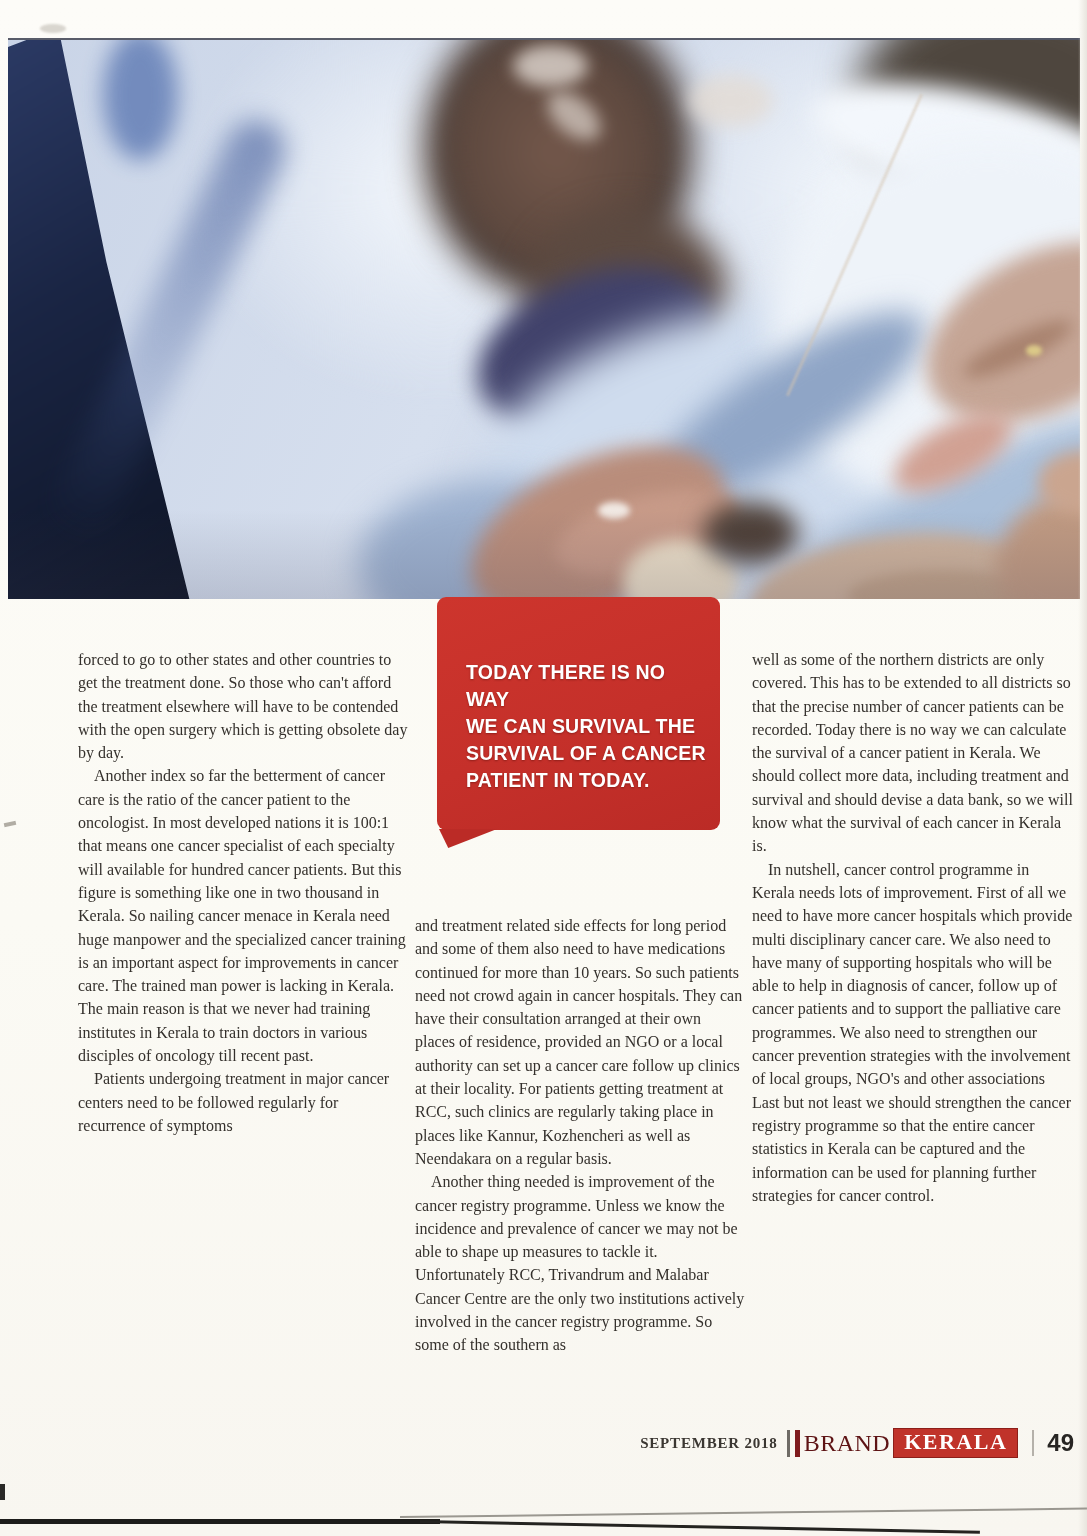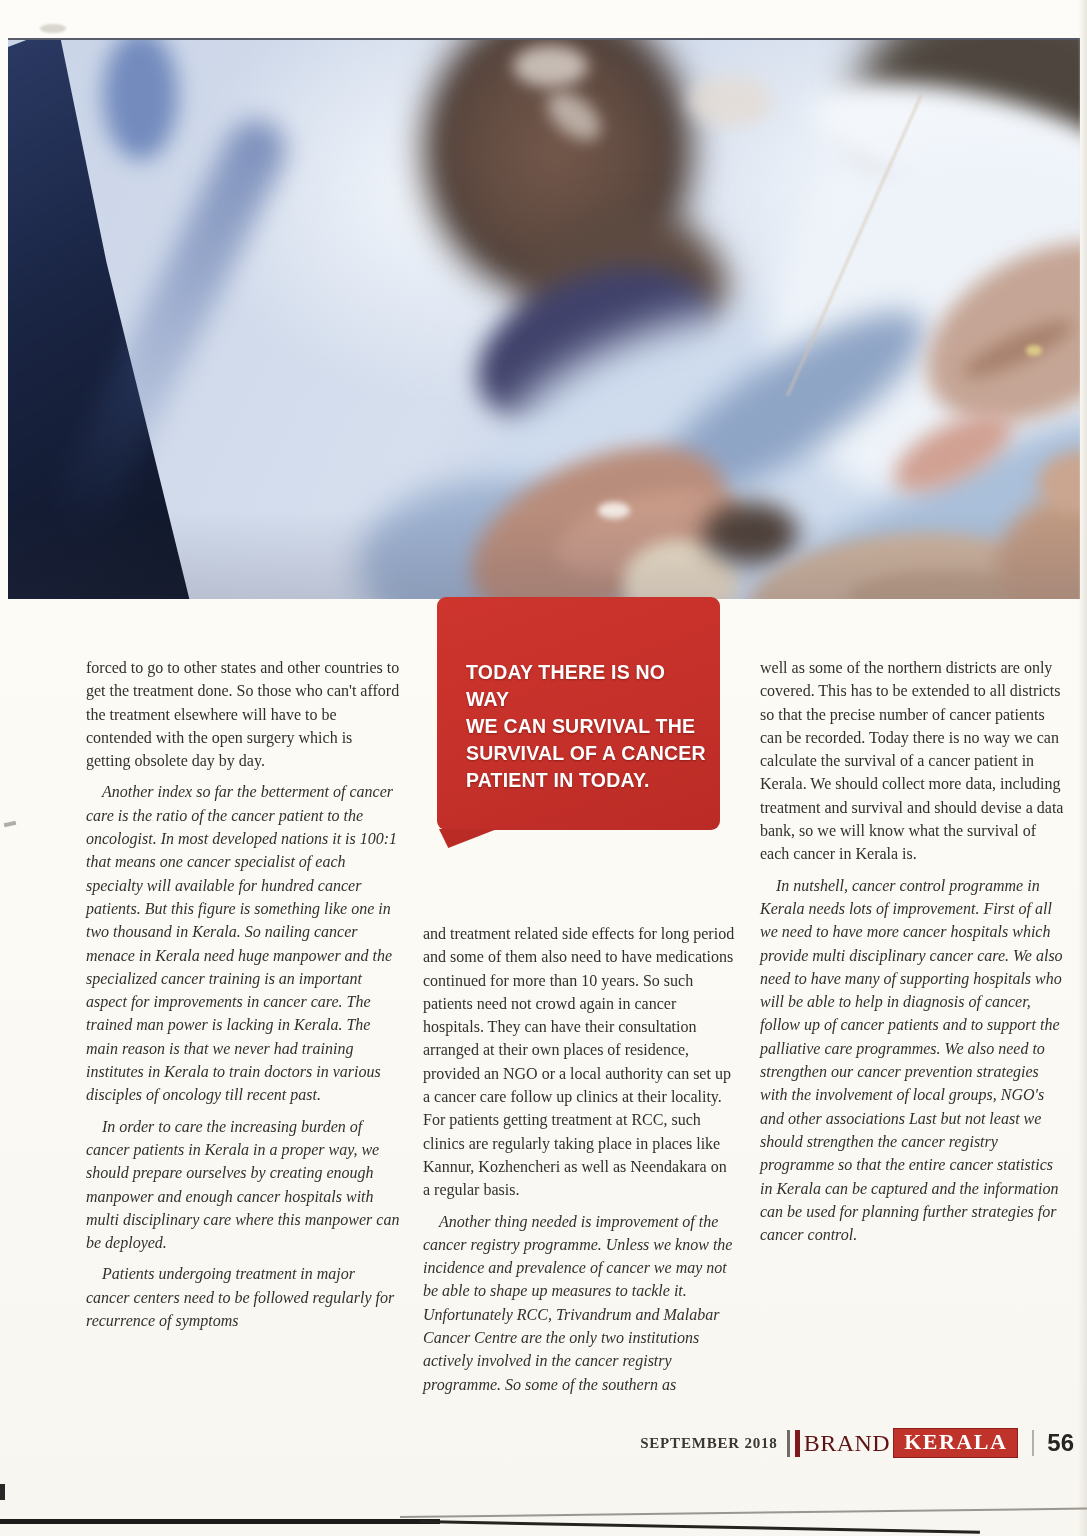--- a/index.html
+++ b/index.html
@@ -17,22 +17,22 @@
     overflow:hidden; border-top:2px solid rgba(25,25,35,.65);
   }
   #photo .ly { position:absolute; border-radius:50%; }
 
   
   .col {
     position:absolute; width:330px;
     font-size:16px; line-height:23.3px; color:#34302c;
     text-align:left;
   }
-  .col p { margin:8px; }
-  .col p + p { text-indent:16px;font-style:italic; }
+  .col p { margin:0; }
+  .col p + p { text-indent:16px; }
   #col-left   { left:78px;  top:648px; }
   #col-middle { left:415px; top:914px; }
   #col-right  { left:752px; top:648px; width:322px; }
   .credit { margin-top:22px; font-style:italic; color:#403a35; }
 
   
   #pull-quote {
     position:absolute; left:437px; top:597px; width:283px; height:233px;
     background:linear-gradient(160deg,#cd352d 0%, #c5302a 55%, #bb2b26 100%);
     border-radius:9px;
@@ -125,42 +125,41 @@
       <div>WE CAN SURVIVAL THE</div>
       <div>SURVIVAL OF A CANCER</div>
       <div>PATIENT IN TODAY.</div>
     </div>
     <div class="tail"></div>
   </div>
 
   <div class="col" id="col-left">
     <p>forced to go to other states and other countries to get the treatment done. So those who can't afford the treatment elsewhere will have to be contended with the open surgery which is getting obsolete day by day.</p>
     <p>Another index so far the betterment of cancer care is the ratio of the cancer patient to the oncologist. In most developed nations it is 100:1 that means one cancer specialist of each specialty will available for hundred cancer patients. But this figure is something like one in two thousand in Kerala. So nailing cancer menace in Kerala need huge manpower and the specialized cancer training is an important aspect for improvements in cancer care. The trained man power is lacking in Kerala. The main reason is that we never had training institutes in Kerala to train doctors in various disciples of oncology till recent past.</p>
-    <p>In order to care the increasing burden of cancer patients in Kerala in a proper way, we should prepare ourselves by creating enough manpower and enough cancer hospitals with multi disciplinary care where this manpower can be deployed.</p>
     <p>Patients undergoing treatment in major cancer centers need to be followed regularly for recurrence of symptoms</p>
   </div>
 
   <div class="col" id="col-middle">
     <p>and treatment related side effects for long period and some of them also need to have medications continued for more than 10 years. So such patients need not crowd again in cancer hospitals. They can have their consultation arranged at their own places of residence, provided an NGO or a local authority can set up a cancer care follow up clinics at their locality. For patients getting treatment at RCC, such clinics are regularly taking place in places like Kannur, Kozhencheri as well as Neendakara on a regular basis.</p>
     <p>Another thing needed is improvement of the cancer registry programme. Unless we know the incidence and prevalence of cancer we may not be able to shape up measures to tackle it. Unfortunately RCC, Trivandrum and Malabar Cancer Centre are the only two institutions actively involved in the cancer registry programme. So some of the southern as</p>
   </div>
 
   <div class="col" id="col-right">
     <p>well as some of the northern districts are only covered. This has to be extended to all districts so that the precise number of cancer patients can be recorded. Today there is no way we can calculate the survival of a cancer patient in Kerala. We should collect more data, including treatment and survival and should devise a data bank, so we will know what the survival of each cancer in Kerala is.</p>
     <p>In nutshell, cancer control programme in Kerala needs lots of improvement. First of all we need to have more cancer hospitals which provide multi disciplinary cancer care. We also need to have many of supporting hospitals who will be able to help in diagnosis of cancer, follow up of cancer patients and to support the palliative care programmes. We also need to strengthen our cancer prevention strategies with the involvement of local groups, NGO's and other associations Last but not least we should strengthen the cancer registry programme so that the entire cancer statistics in Kerala can be captured and the information can be used for planning further strategies for cancer control.</p>
   </div>
 
   <div id="footer">
     <span class="f-issue">SEPTEMBER 2018</span>
     <span class="f-bar-thin"></span>
     <span class="f-bar-red"></span>
     <span class="f-brand">BRAND</span>
     <span class="f-kerala">KERALA</span>
     <span class="f-div"></span>
-    <span class="f-num">56</span>
+    <span class="f-num">49</span>
   </div>
 
   <div class="artifact" style="right:0;top:0;width:9px;height:1536px;background:linear-gradient(90deg,rgba(232,229,222,0),#e8e5de);"></div>
   <div class="artifact" style="left:40px;top:24px;width:26px;height:9px;background:#d9d6cf;border-radius:50%;filter:blur(1px);"></div>
   <div class="artifact" style="left:4px;top:822px;width:12px;height:4px;background:#b1ada4;transform:rotate(-12deg);filter:blur(.5px);"></div>
   <div class="artifact" style="left:0;top:1519px;width:440px;height:5px;background:#1d1c1a;"></div>
   <div class="artifact" style="left:420px;top:1520px;width:560px;height:3px;background:#242320;transform:rotate(1.1deg);transform-origin:left center;"></div>
   <div class="artifact" style="left:400px;top:1516px;width:687px;height:2px;background:#9a9790;transform:rotate(-0.7deg);transform-origin:left center;"></div>
   <div class="artifact" style="left:0;top:1484px;width:5px;height:16px;background:#2a2927;"></div>
 

